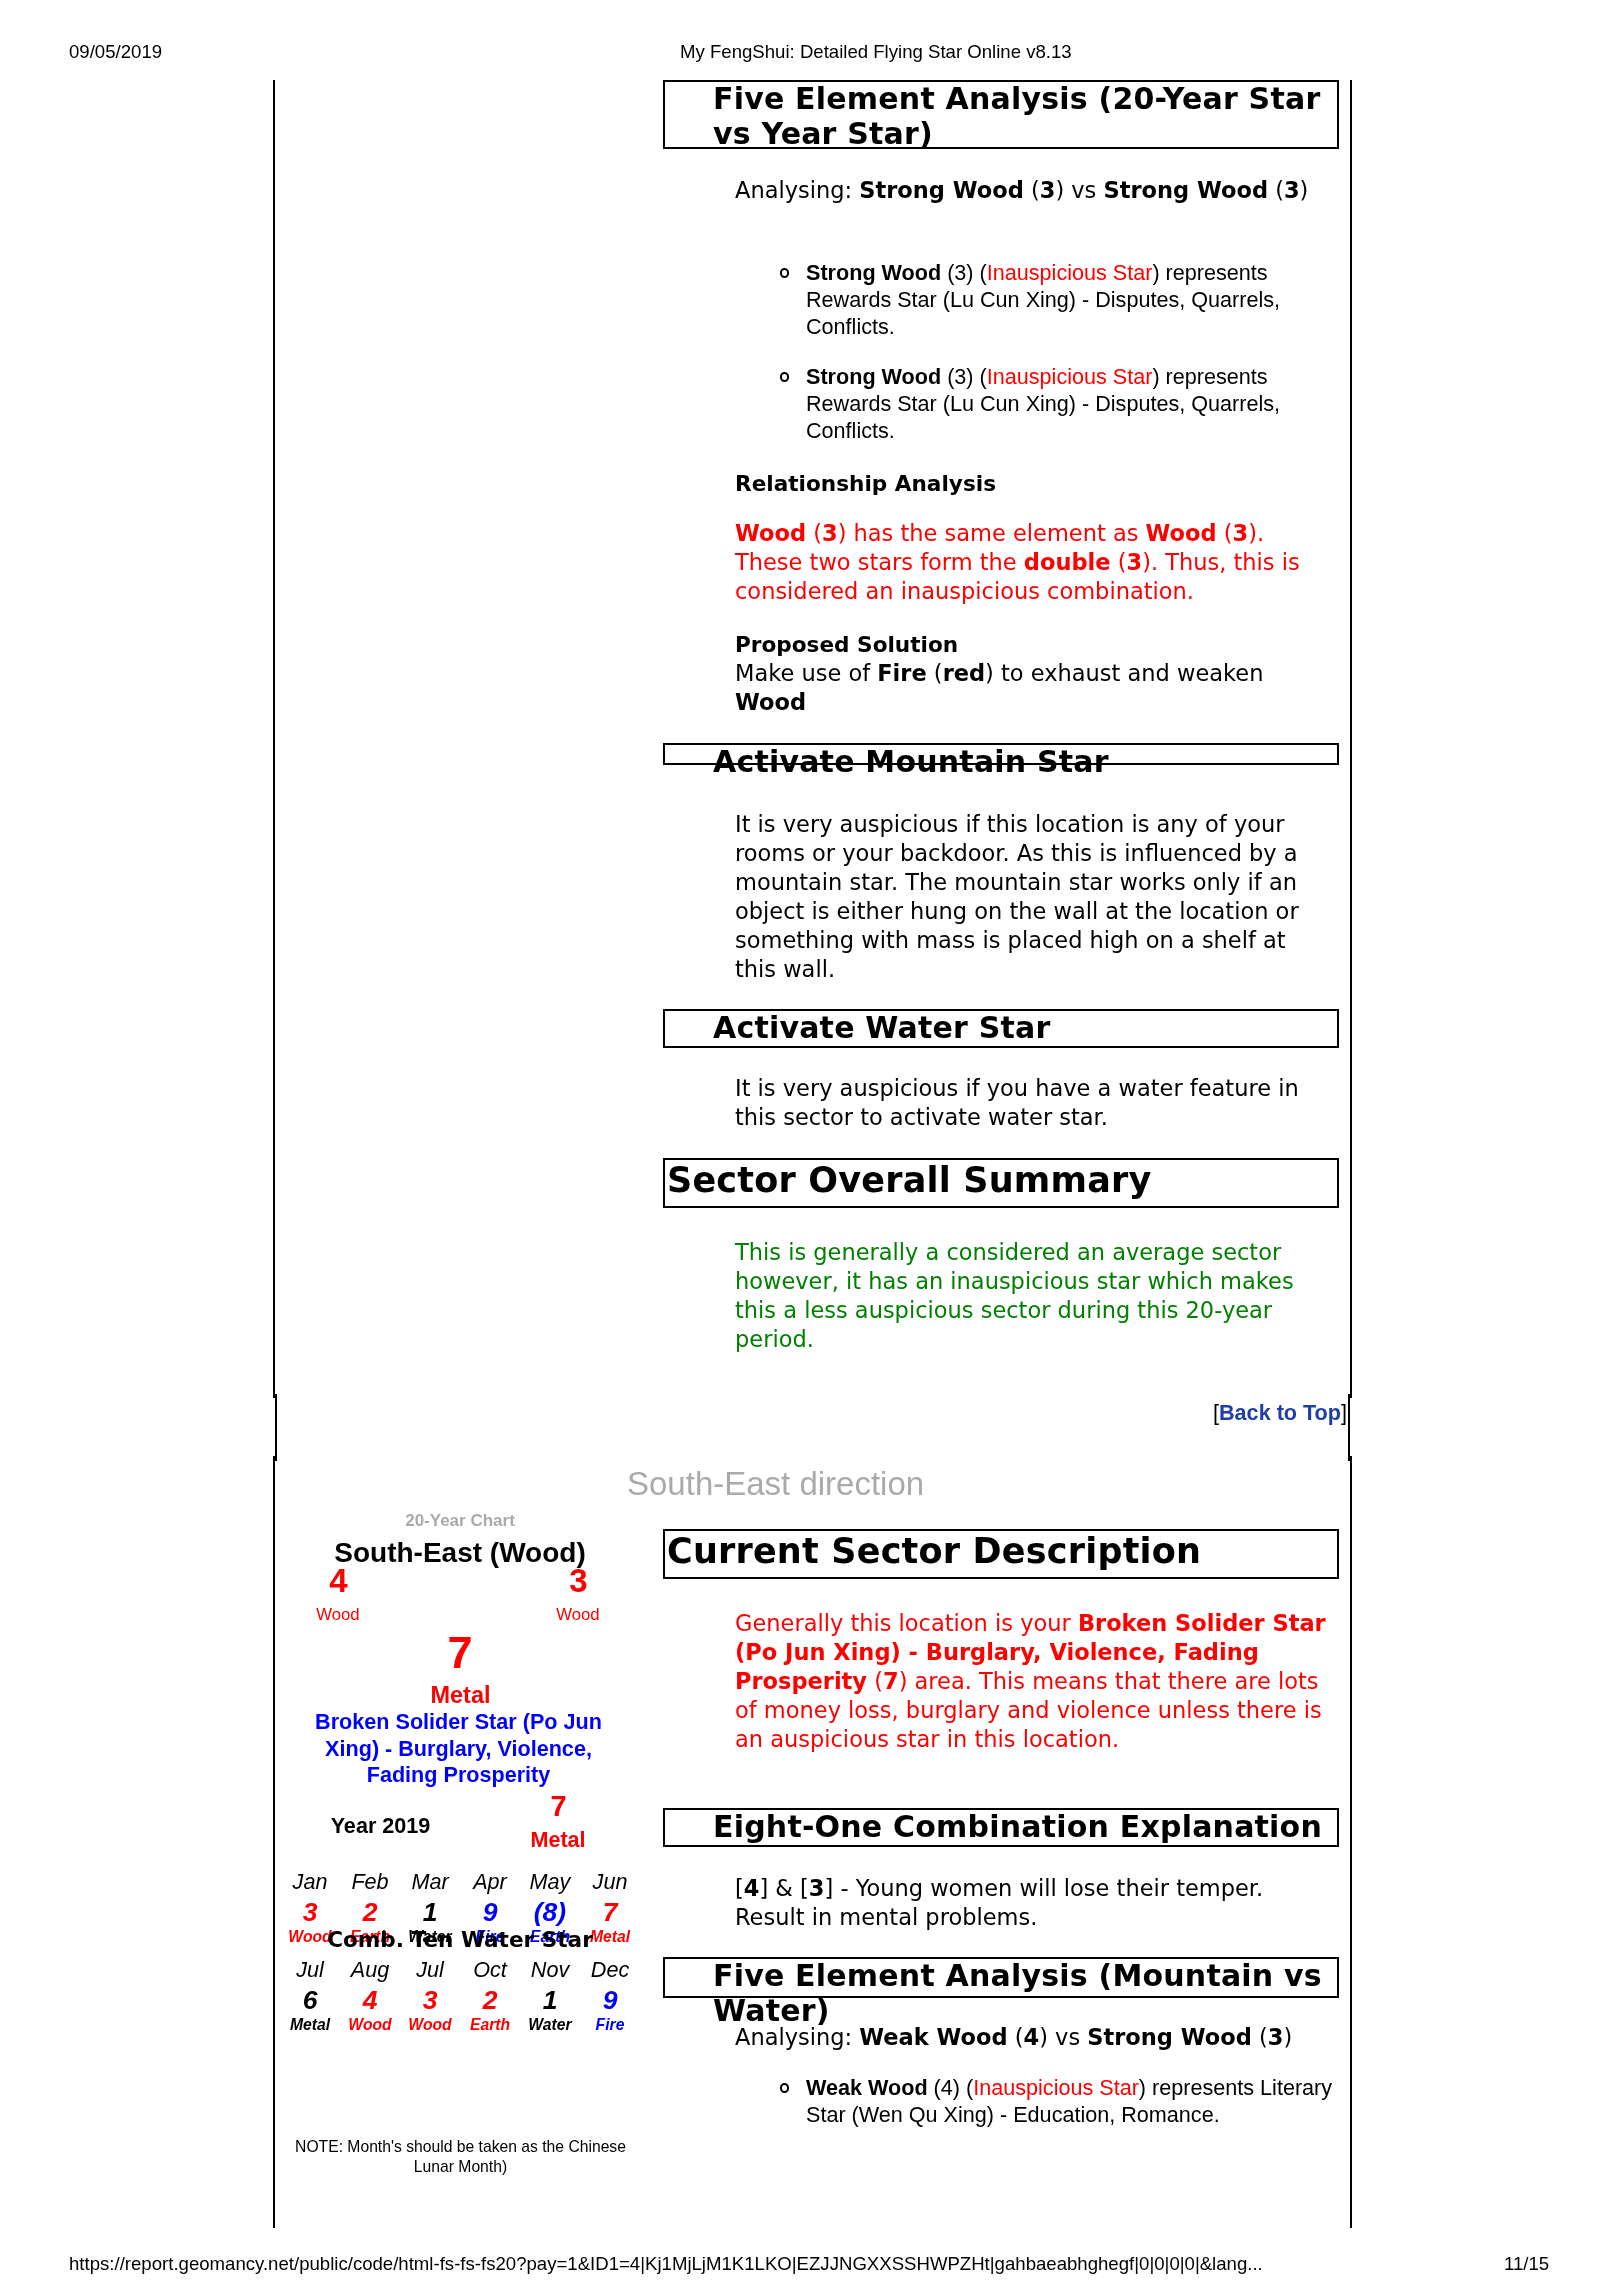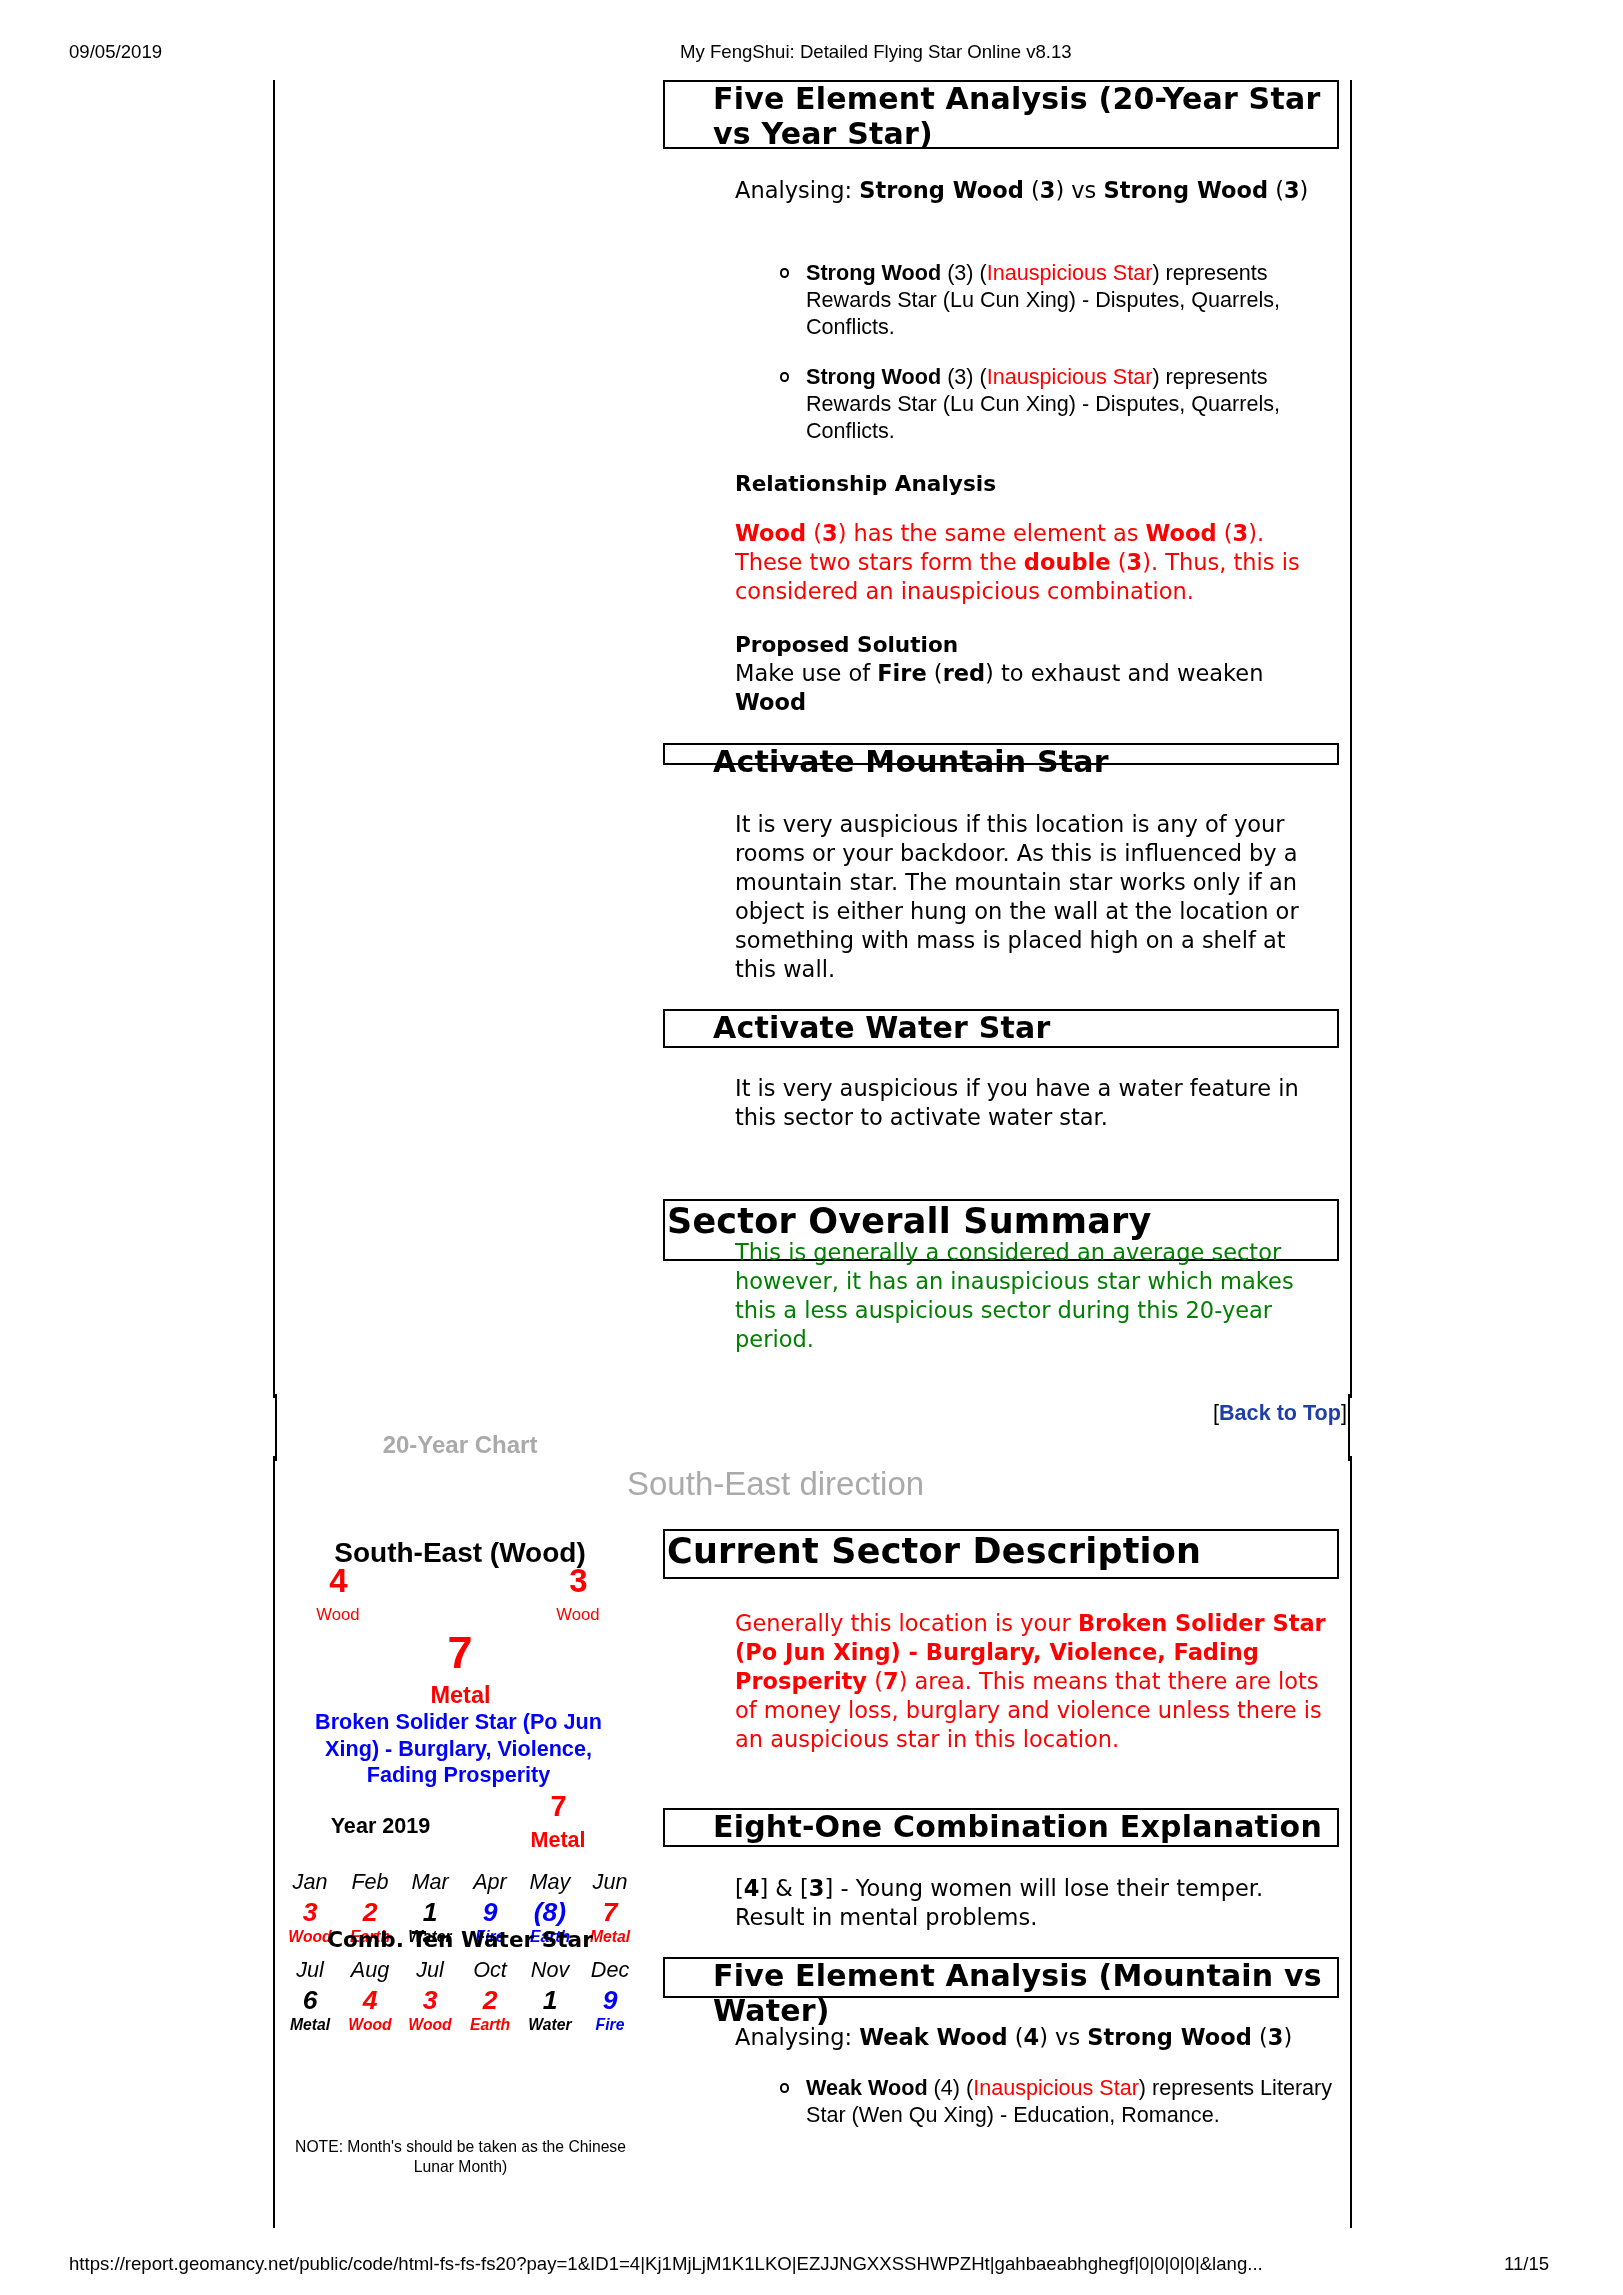--- a/index.html
+++ b/index.html
@@ -103,28 +103,28 @@
 <div class="para" style="top:659px;">
   <span>Make use of </span><b>Fire</b> (<b>red</b>)<span> to exhaust and weaken </span><b>Wood</b>
 </div>
 
 <div class="sec-head h-md" style="top:743px; height:22px;">Activate Mountain Star</div>
 <div class="para" style="top:810px;">It is very auspicious if this location is any of your rooms or your backdoor. As this is influenced by a mountain star. The mountain star works only if an object is either hung on the wall at the location or something with mass is placed high on a shelf at this wall.</div>
 
 <div class="sec-head h-md" style="top:1009px; height:39px;">Activate Water Star</div>
 <div class="para" style="top:1074px;">It is very auspicious if you have a water feature in this sector to activate water star.</div>
 
-<div class="sec-head h-lg" style="top:1199px; height:62px;">Sector Overall Summary</div>
+<div class="sec-head h-lg" style="top:1158px; height:50px;">Sector Overall Summary</div>
 <div class="para green" style="top:1238px;">This is generally a considered an average sector however, it has an inauspicious star which makes this a less auspicious sector during this 20-year period.</div>
 
 <div class="back-top">[<a href="#">Back to Top</a>]</div>
 
 <div class="direction-title">South-East direction</div>
 
-<div class="chart gray" style="top:1431px; font-size:24px;">20-Year Chart</div>
+<div class="chart gray" style="top:1511px; font-size:17px;">20-Year Chart</div>
 <div class="chart" style="top:1537px; font-size:28px;">South-East (Wood)</div>
 
 <div class="cell red" style="left:309px; top:1562px; width:59px; font-size:33px;">4</div>
 <div class="cell red" style="left:299px; top:1605px; width:78px; font-size:16.7px; font-weight:normal;">Wood</div>
 <div class="cell red" style="left:549px; top:1562px; width:59px; font-size:33px;">3</div>
 <div class="cell red" style="left:539px; top:1605px; width:78px; font-size:16.7px; font-weight:normal;">Wood</div>
 
 <div class="cell red" style="left:421px; top:1627px; width:78px; font-size:45px;">7</div>
 <div class="cell red" style="left:392px; top:1682px; width:137px; font-size:23.5px;">Metal</div>
 <div class="chart blue" style="top:1709px; left:292px; width:333px; font-size:21.6px; line-height:26.5px;">Broken Solider Star (Po Jun Xing) - Burglary, Violence, Fading Prosperity</div>

